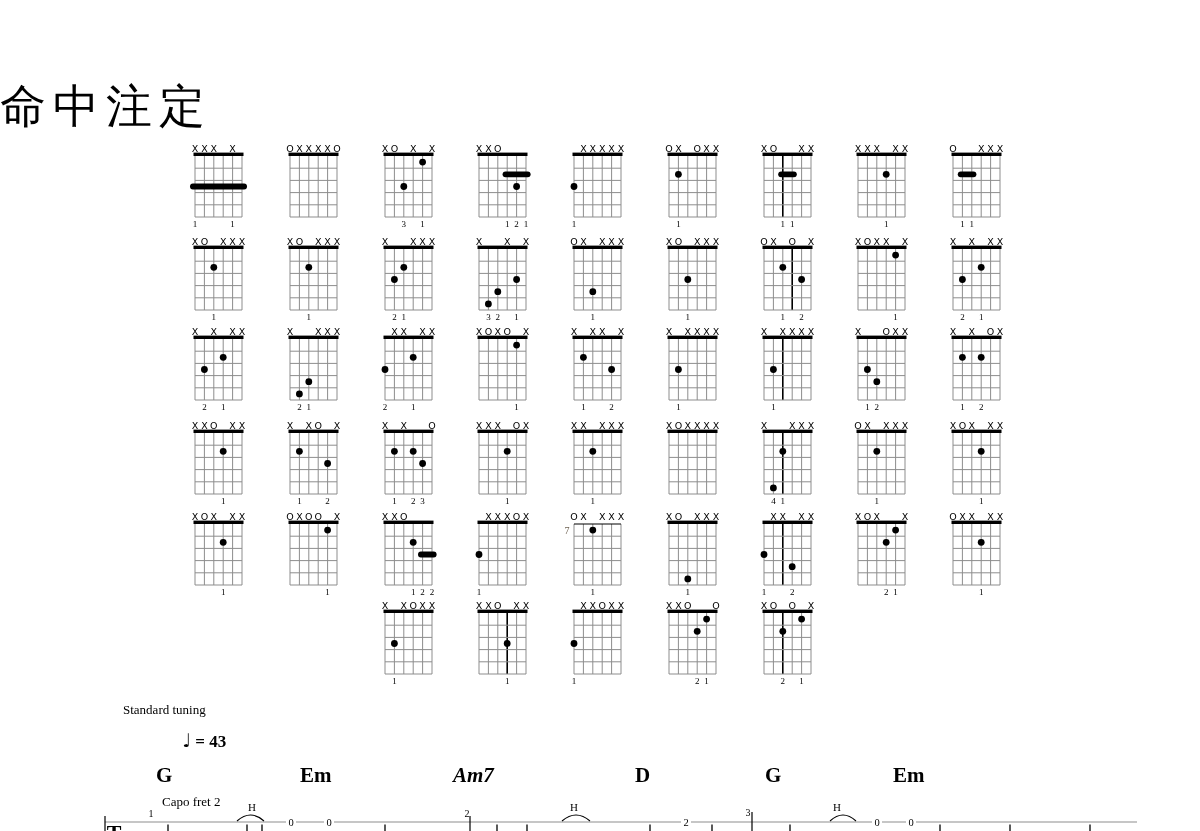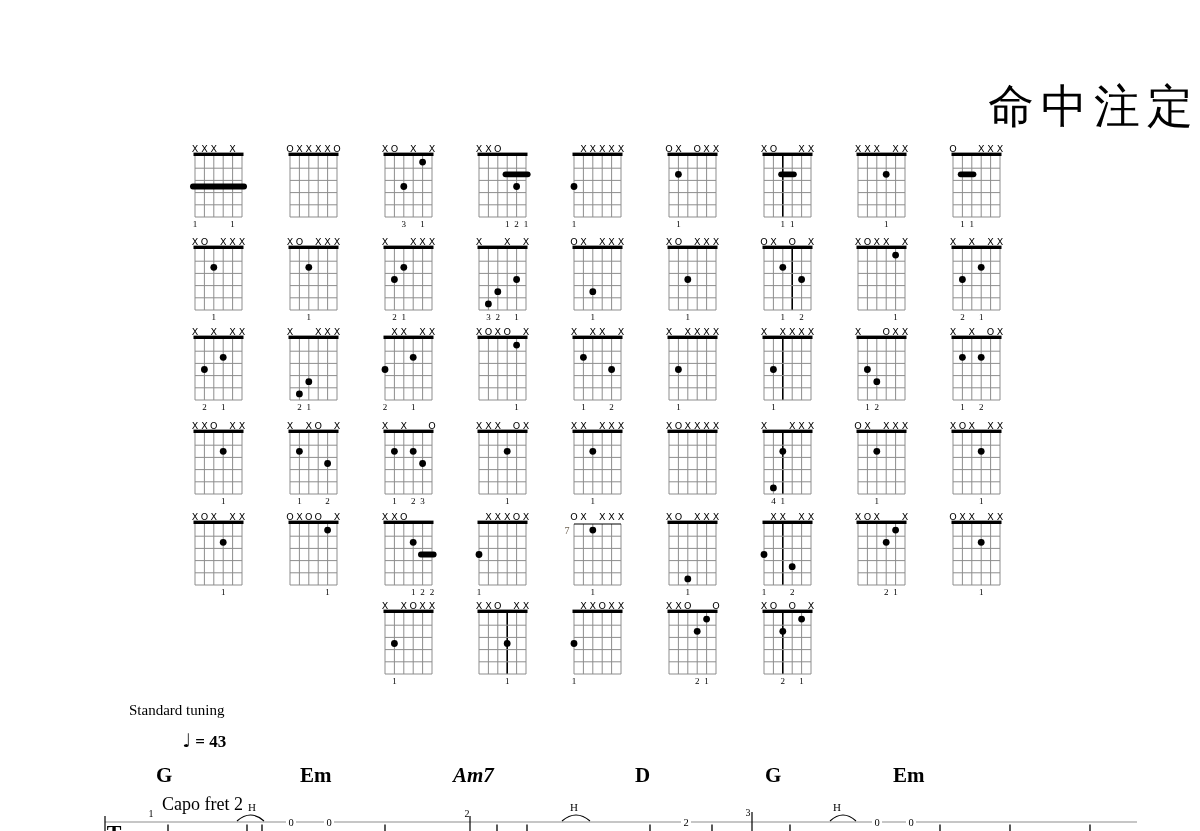--- a/index.html
+++ b/index.html
@@ -1,25 +1,25 @@
 <!DOCTYPE html>
 <html><head>
 <meta charset="utf-8">
 <style>
   html,body{margin:0;padding:0;}
   body{width:1200px;height:831px;background:#ffffff;position:relative;overflow:hidden;
        font-family:"Liberation Serif",serif;color:#000;}
   #canvas{position:absolute;left:0;top:0;}
-  .title{position:absolute;left:0;right:0;top:76px;text-align:right;
+  .title{position:absolute;left:0;right:0;top:76px;text-align:left;
          font-family:"DejaVu Serif","Liberation Serif",serif;font-size:46px;
          letter-spacing:7px;color:#000;}
-  .tuning{position:absolute;left:129px;top:702px;font-size:15px;}
+  .tuning{position:absolute;left:123px;top:702px;font-size:13px;}
   .tempo{position:absolute;left:182px;top:729px;font-size:17px;font-weight:bold;}
   .tempo .note{font-family:"DejaVu Sans",sans-serif;font-size:19px;font-weight:normal;}
-  .capo{position:absolute;left:162px;top:794px;font-size:18px;}
+  .capo{position:absolute;left:162px;top:794px;font-size:13px;}
   .chord-name{position:absolute;top:763px;font-size:21px;font-weight:bold;
               font-family:"Liberation Serif",serif;}
 </style>
 </head>
 <body>
 
 <svg id="canvas" width="1200" height="831" viewBox="0 0 1200 831">
     <g>
       <g>
         <line x1="195" y1="156" x2="195" y2="217" stroke="#8d8d8d" stroke-width="1"></line>

